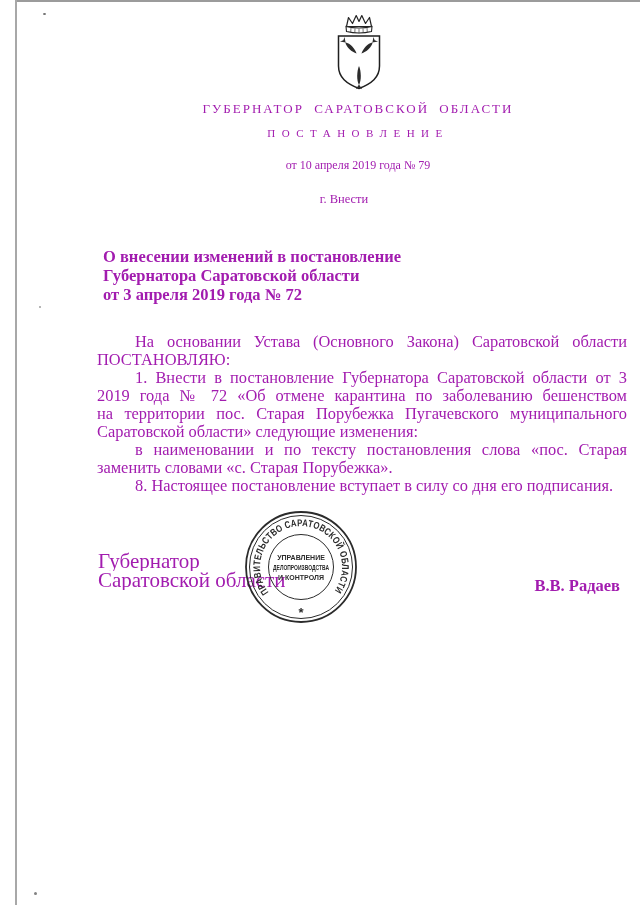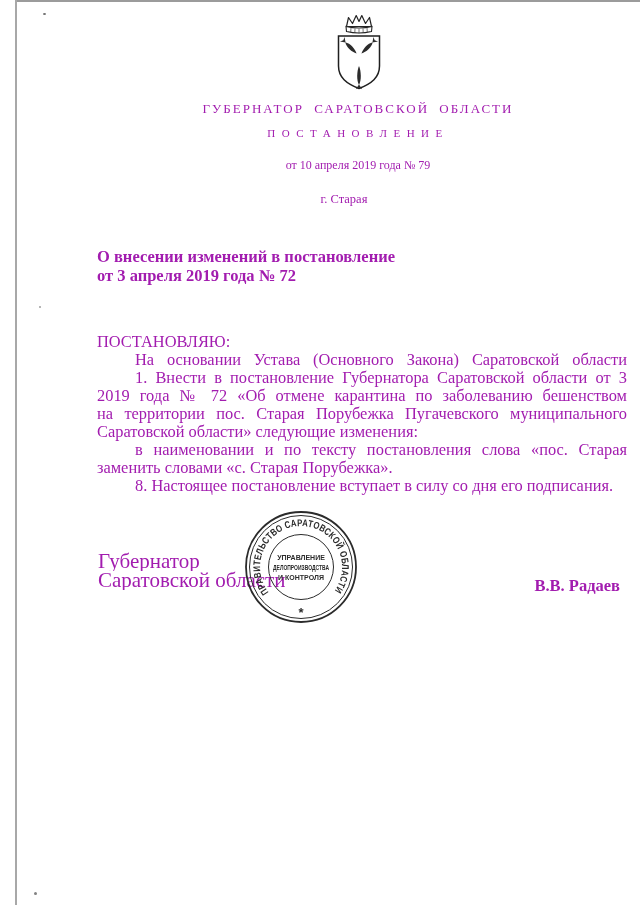--- a/index.html
+++ b/index.html
@@ -15,21 +15,21 @@
   .s3{left:19px;top:892px;width:3px;height:3px;background:#828282;}
 
   .emblem{position:absolute;left:314px;top:11px;width:60px;height:80px;}
 
   .centerband{position:absolute;left:46px;width:594px;text-align:center;}
   .org{top:101px;font-size:13px;letter-spacing:2px;word-spacing:5px;font-weight:400;}
   .doctype{top:127px;font-size:11px;font-weight:400;letter-spacing:6.5px;}
   .dateline{top:158px;font-size:12px;}
   .city{top:192px;font-size:12.5px;transform:translateX(-14px);}
 
-  .subject{position:absolute;left:82px;top:247px;width:460px;font-weight:700;
+  .subject{position:absolute;left:88px;top:247px;width:460px;font-weight:700;
     font-size:16.5px;line-height:19px;}
   .subject div{height:19px;overflow:hidden;}
 
   .body{position:absolute;left:82px;top:333px;width:530px;font-size:16.4px;line-height:18px;}
   .bl{height:18px;overflow:hidden;text-align:left;}
   .bl.just{text-align:justify;text-align-last:justify;}
   .bl.ind{padding-left:38px;}
 
   .sig-post{position:absolute;left:83px;top:552px;font-weight:400;font-size:21px;line-height:18.5px;}
   .sig-post div{height:19px;overflow:hidden;}
@@ -73,30 +73,31 @@
     </g>
     <g transform="translate(30,76.5) rotate(-90)">
       <path class="fishtail" d="M3,0 L-1.8,-3.2 L-0.2,0 L-1.8,3.2 Z"></path>
       <path class="fishbody" d="M2.5,0 C7,-2.6 16.5,-2.2 21.5,0 C16.5,2.2 7,2.6 2.5,0 Z"></path>
     </g>
   </svg>
 
   <div class="centerband org">ГУБЕРНАТОР  САРАТОВСКОЙ  ОБЛАСТИ</div>
   <div class="centerband doctype">ПОСТАНОВЛЕНИЕ</div>
   <div class="centerband dateline">от 10 апреля 2019 года № 79</div>
-  <div class="centerband city">г. Старая</div>
+  <div class="centerband city">г. Внести</div>
 
   <div class="subject">
     <div>О внесении изменений в постановление</div>
+    <div>Губернатора Саратовской области</div>
     <div>от 3 апреля 2019 года № 72</div>
   </div>
 
   <div class="body">
+    <div class="bl ind just">На основании Устава (Основного Закона) Саратовской области</div>
     <div class="bl">ПОСТАНОВЛЯЮ:</div>
-    <div class="bl ind just">На основании Устава (Основного Закона) Саратовской области</div>
     <div class="bl ind just">1. Внести в постановление Губернатора Саратовской области от 3 апреля</div>
     <div class="bl just">2019 года № 72 «Об отмене карантина по заболеванию бешенством животных</div>
     <div class="bl just">на территории пос. Старая Порубежка Пугачевского муниципального района</div>
     <div class="bl">Саратовской области» следующие изменения:</div>
     <div class="bl ind just">в наименовании и по тексту постановления слова «пос. Старая Порубежка»</div>
     <div class="bl">заменить словами «с. Старая Порубежка».</div>
     <div class="bl ind">8. Настоящее постановление вступает в силу со дня его подписания.</div>
   </div>
 
   <div class="sig-post">

